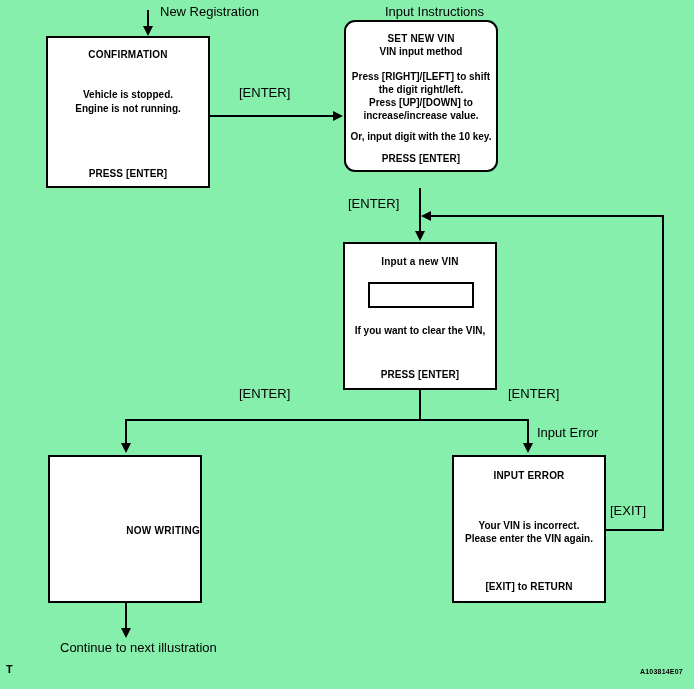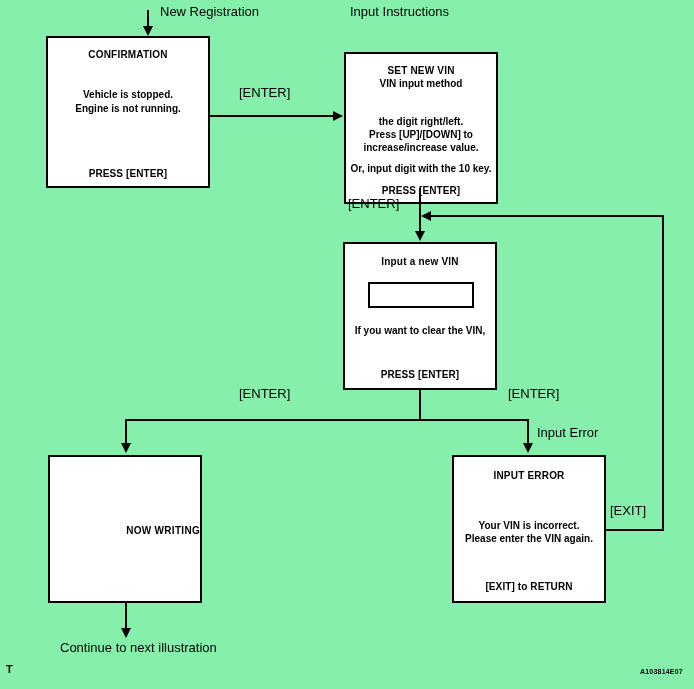--- a/index.html
+++ b/index.html
@@ -130,39 +130,40 @@
     letter-spacing: 0.2px;
   }
 </style>
 </head>
 <body>
 
 <div id="page">
 
   <div class="label" style="left:160px; top:4px;">New Registration</div>
 
-  <div class="label" style="left:350px; top:4px;">Input Instructions</div>
+  <div class="label" style="left:385px; top:4px;">Input Instructions</div>
 
   <div class="vline" style="left:147px; top:10px; height:18px;"></div>
   <div class="arrow-down" style="left:143px; top:26px;"></div>
 
   <div class="screen-box" style="left:46px; top:36px; width:164px; height:152px;">
     <div class="scr-title" style="top:10px;">CONFIRMATION</div>
     <div class="scr-body" style="top:50px;">Vehicle is stopped.</div>
     <div class="scr-body" style="top:64px;">Engine is not running.</div>
     <div class="scr-foot" style="top:130px;">PRESS [ENTER]</div>
   </div>
 
   <div class="label" style="left:239px; top:85px;">[ENTER]</div>
   <div class="hline" style="left:210px; top:115px; width:124px;"></div>
   <div class="arrow-right" style="left:333px; top:111px;"></div>
 
-  <div class="screen-box" style="left:344px; top:52px; width:154px; height:152px;">
+  <div class="screen-box" style="left:344px; top:20px; width:154px; height:152px;border-radius:11px;">
     <div class="scr-title" style="top:10px;">SET NEW VIN</div>
     <div class="scr-sub" style="top:23px;">VIN input method</div>
+    <div class="scr-body" style="top:48px;">Press [RIGHT]/[LEFT] to shift</div>
     <div class="scr-body" style="top:61px;">the digit right/left.</div>
     <div class="scr-body" style="top:74px;">Press [UP]/[DOWN]  to</div>
     <div class="scr-body" style="top:87px;">increase/increase value.</div>
     <div class="scr-body" style="top:108px;">Or, input digit with the 10 key.</div>
     <div class="scr-foot" style="top:131px;">PRESS [ENTER]</div>
   </div>
 
   <div class="label" style="left:348px; top:196px;">[ENTER]</div>
   <div class="vline" style="left:419px; top:188px; height:46px;"></div>
   <div class="arrow-down" style="left:415px; top:231px;"></div>

